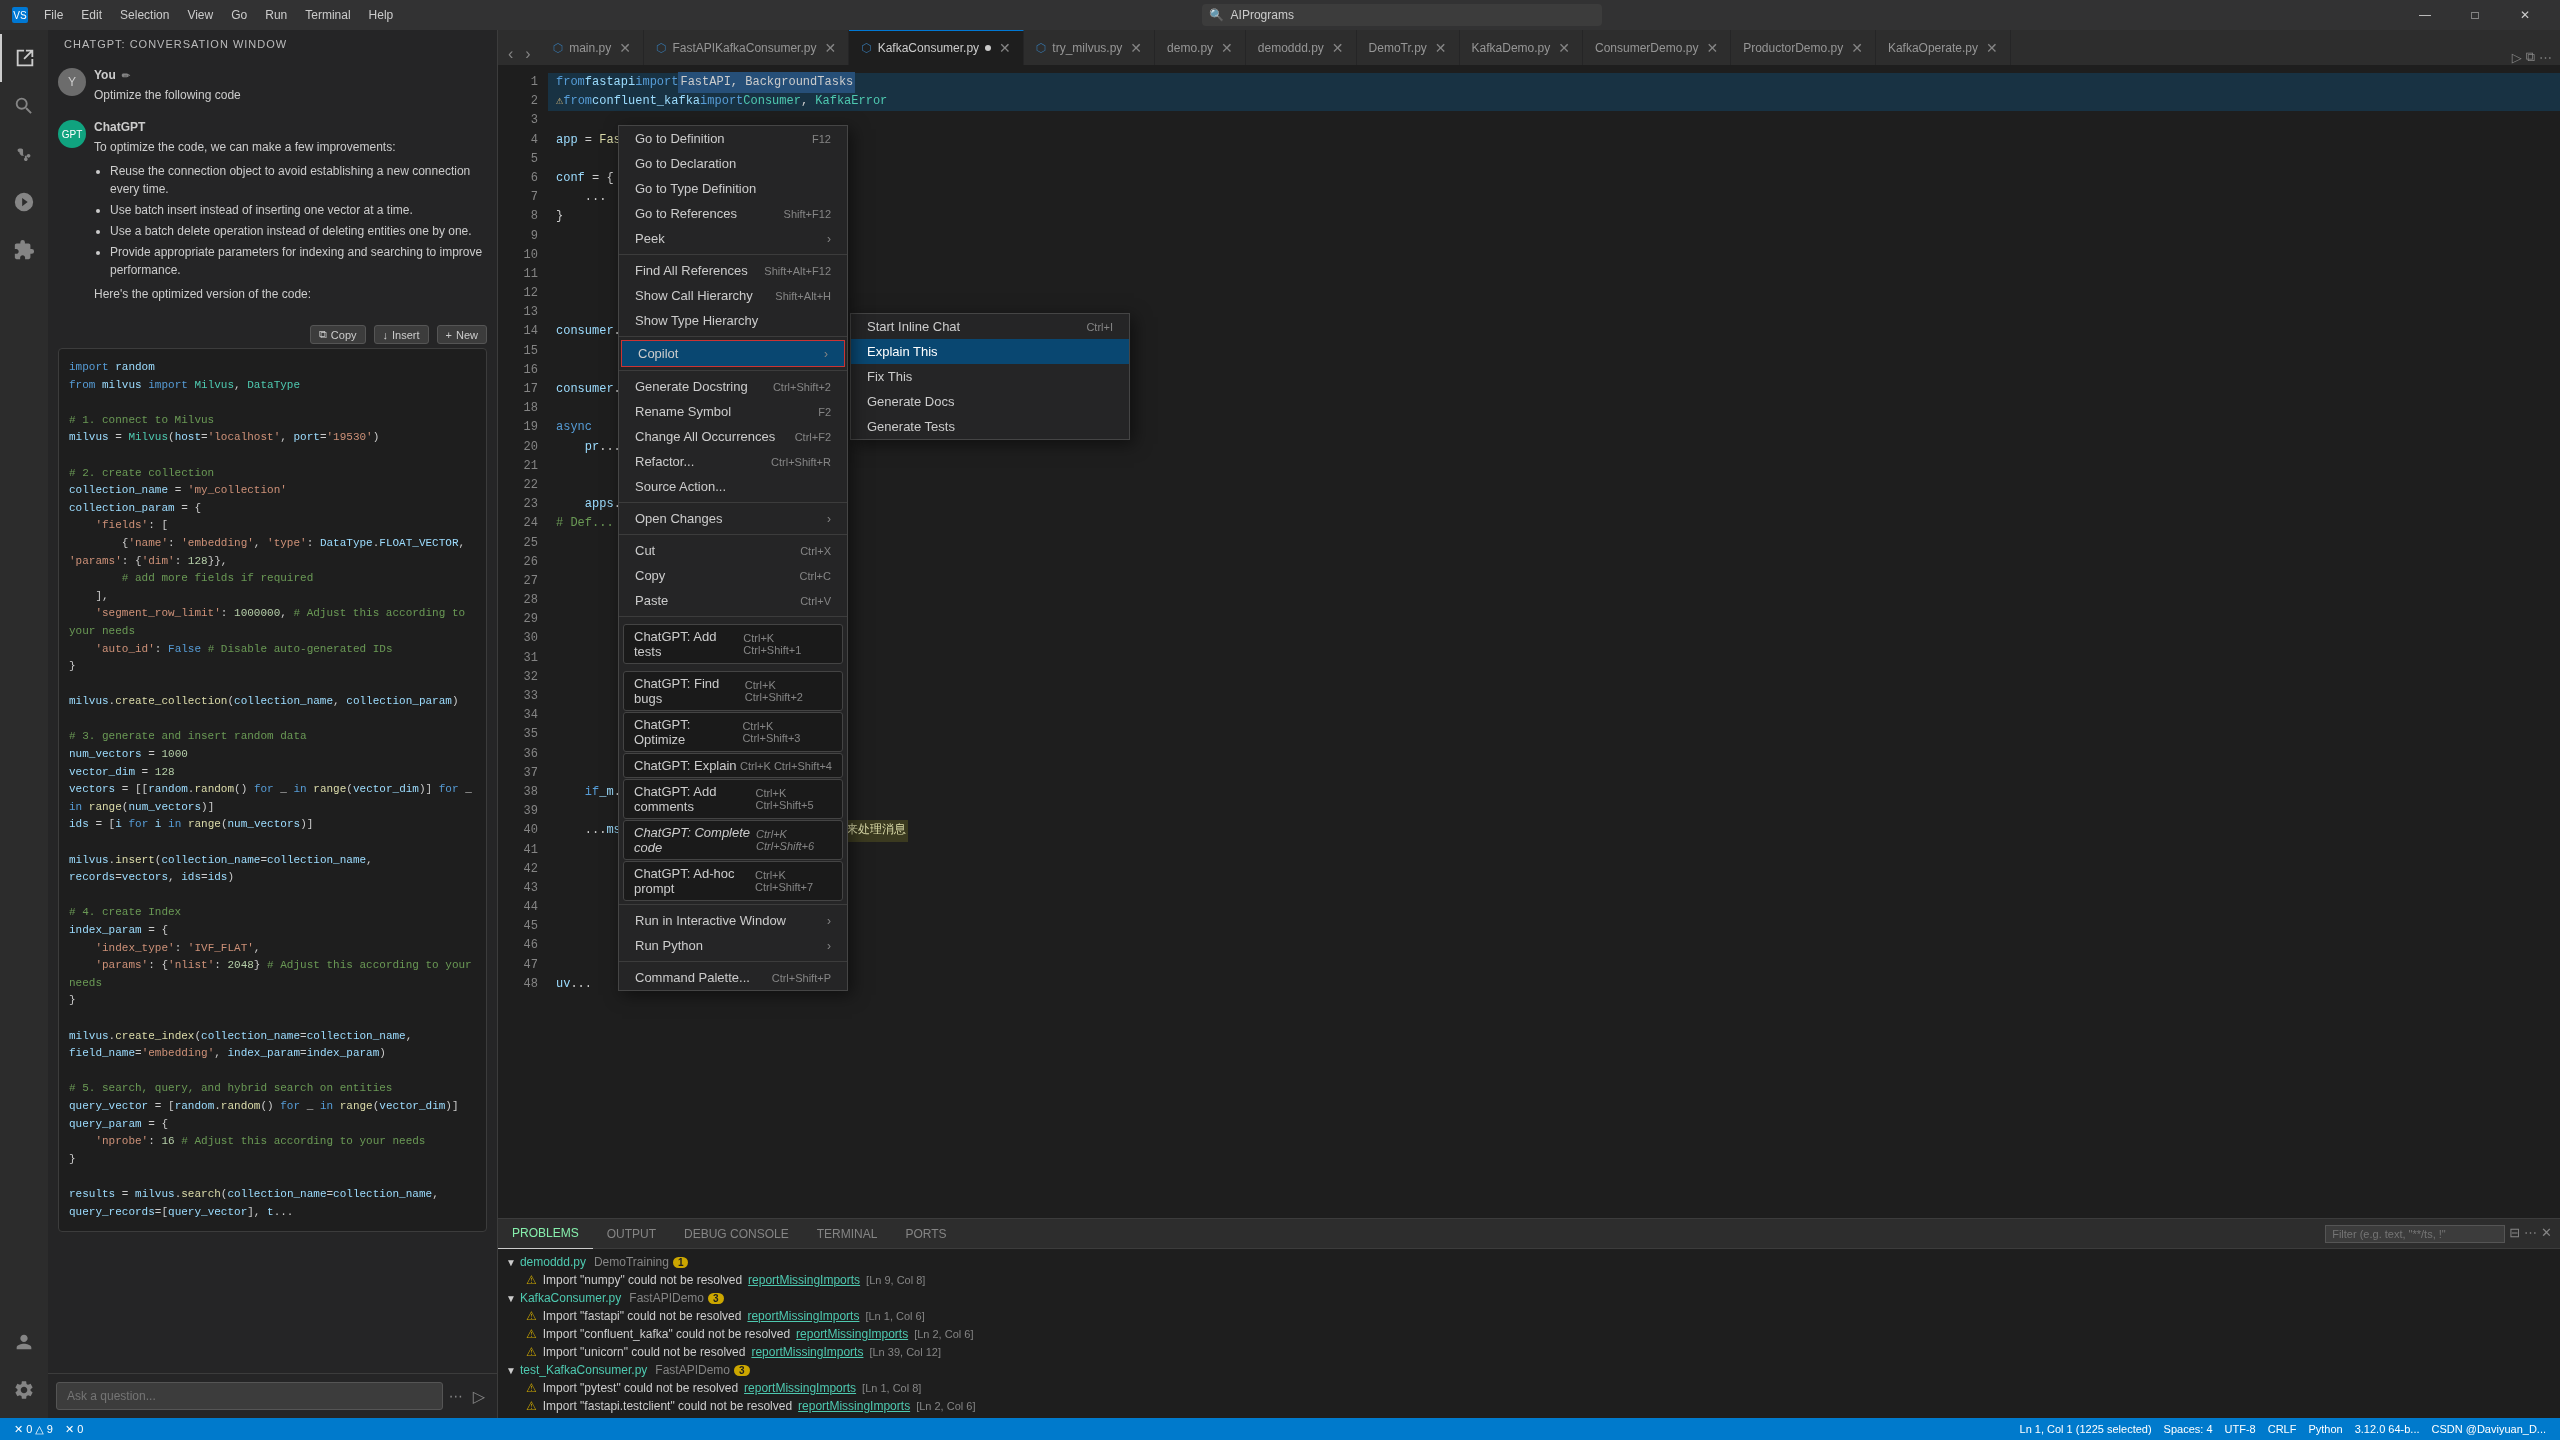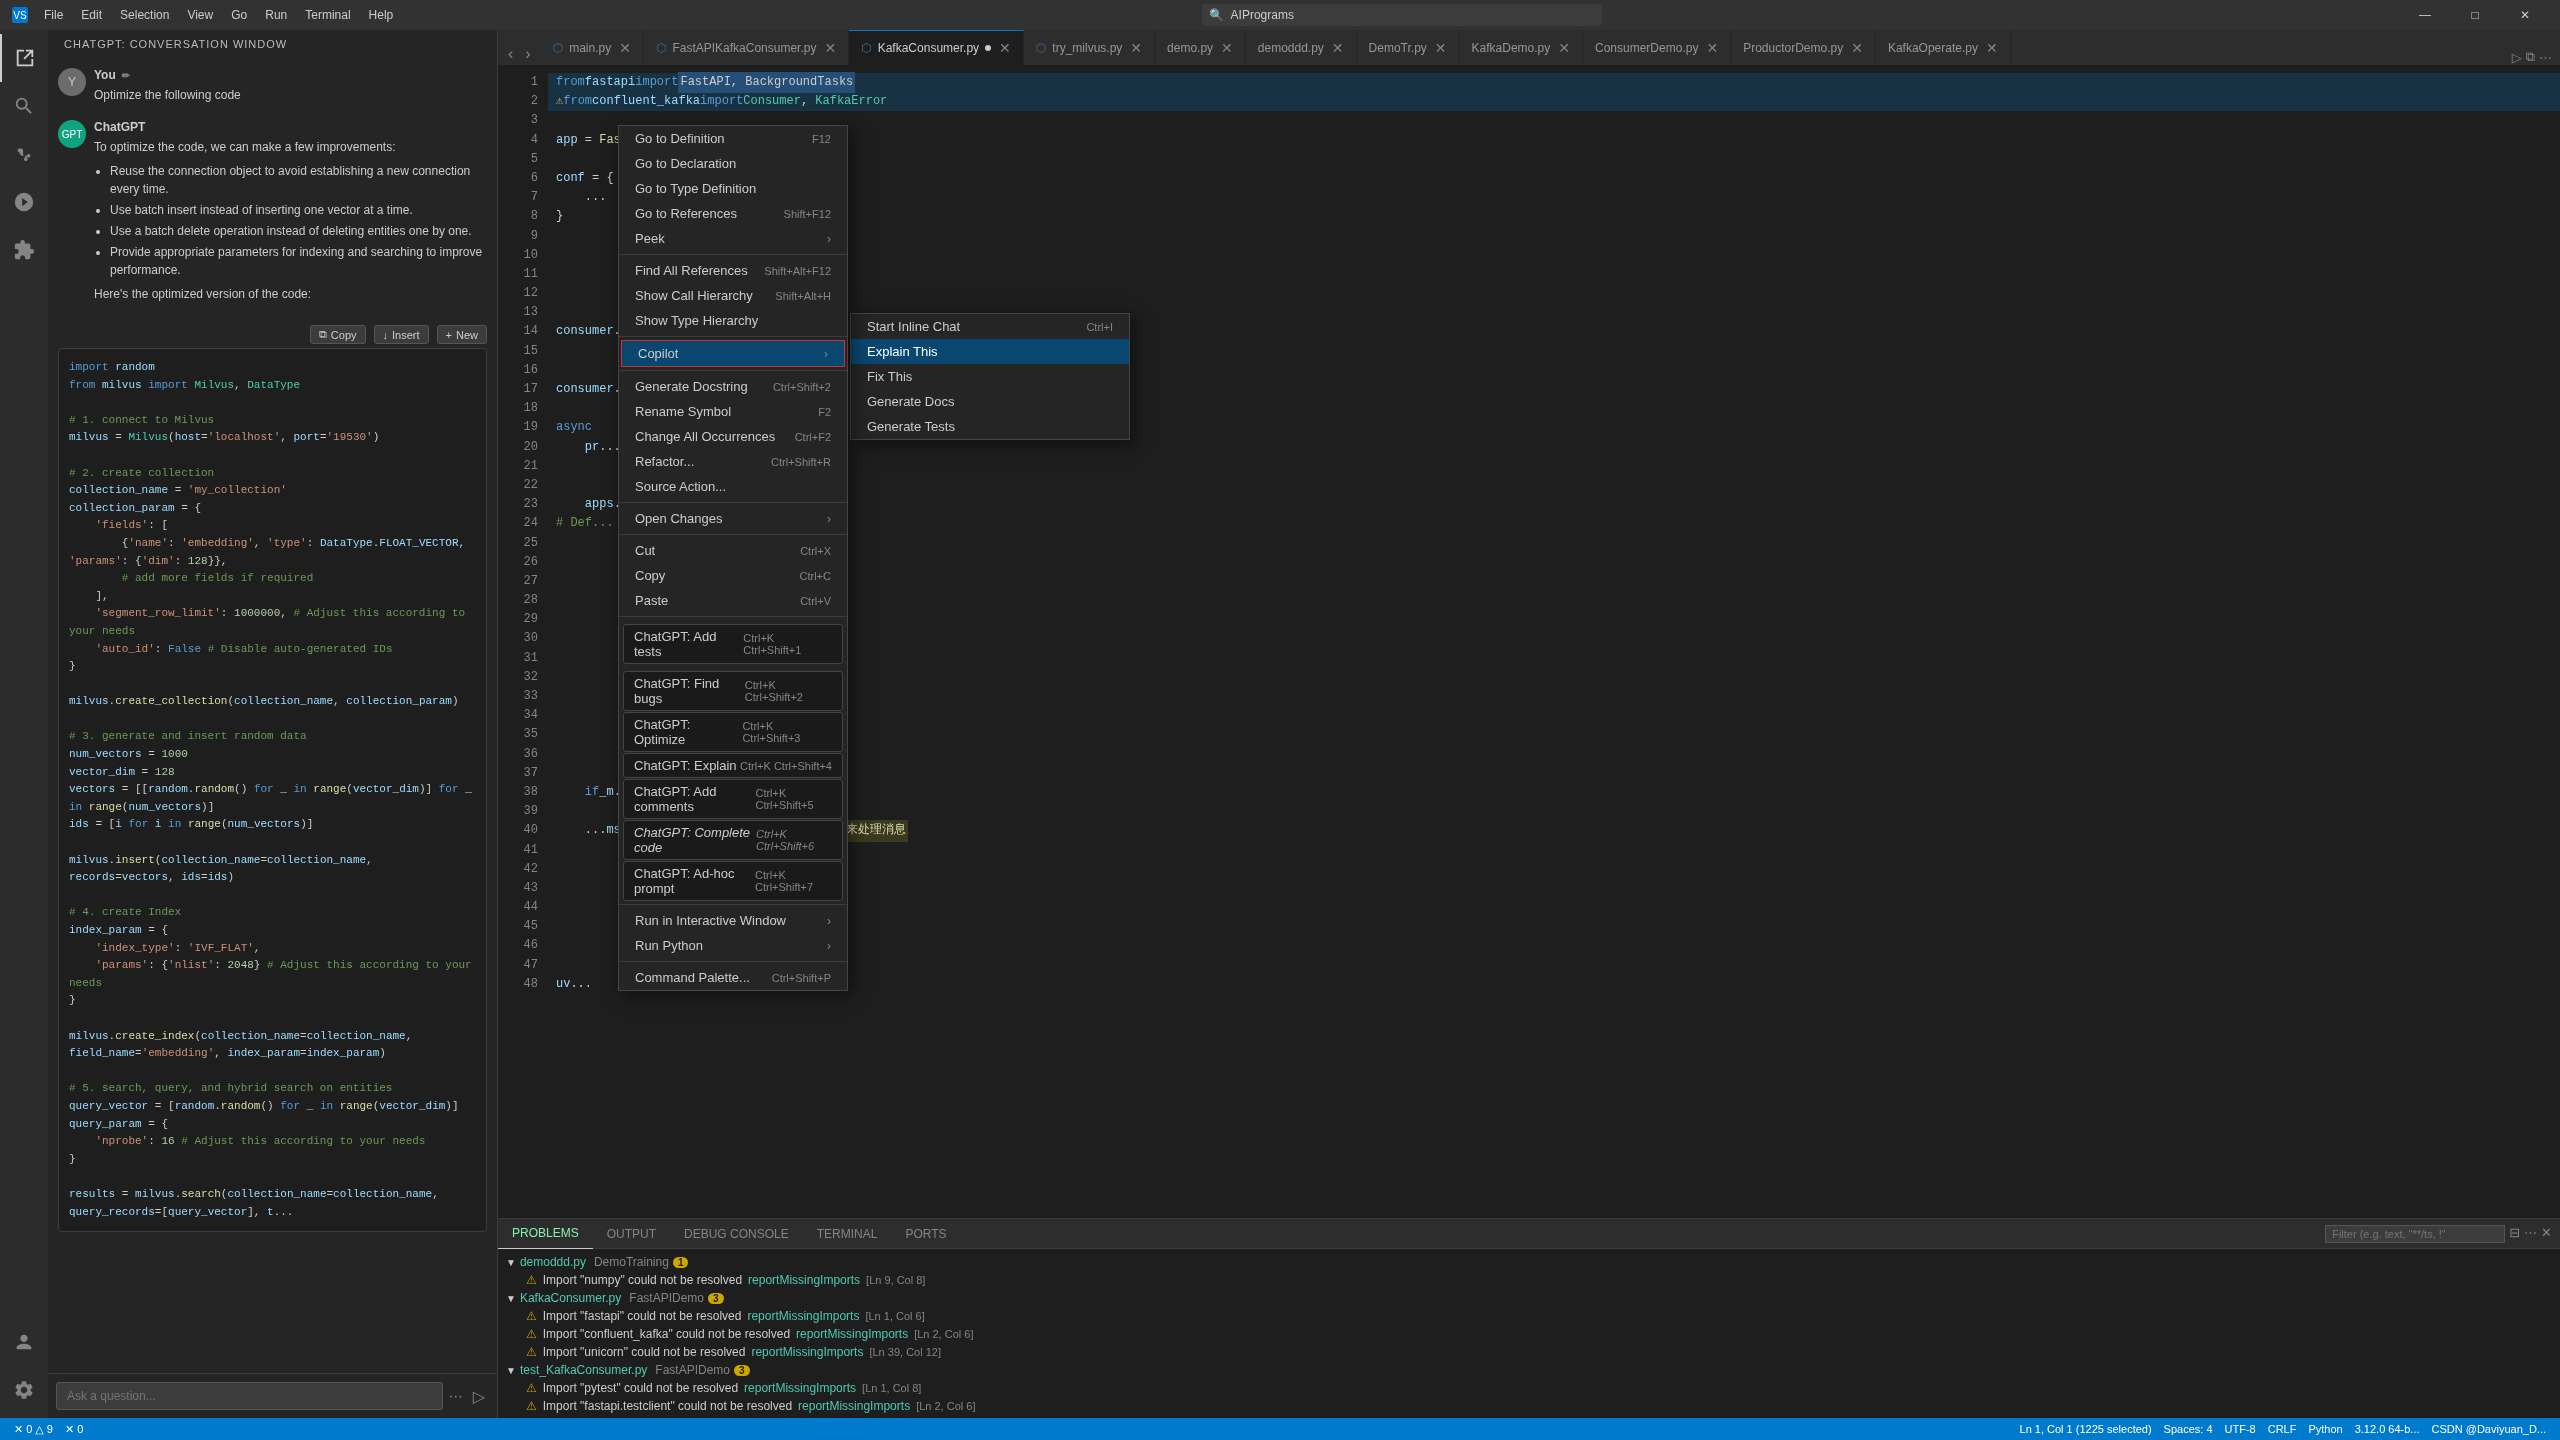--- a/index.html
+++ b/index.html
@@ -428,21 +428,21 @@
     .problem-item {
       padding: 2px 28px;
       font-size: 12px;
       display: flex;
       align-items: center;
       gap: 6px;
       cursor: pointer;
     }
     .warn-icon { color: #cca700; font-size: 12px; }
     .problem-msg { color: #cccccc; }
-    .problem-link { color: #4ec9b0; cursor: pointer; }
+    .problem-link { color: #4ec9b0; text-decoration: underline; cursor: pointer; }
     .problem-pos { color: #858585; font-size: 11px; }
     .badge {
       background: #cca700;
       color: #1e1e1e;
       border-radius: 8px;
       padding: 0 5px;
       font-size: 10px;
       font-weight: bold;
     }
 

